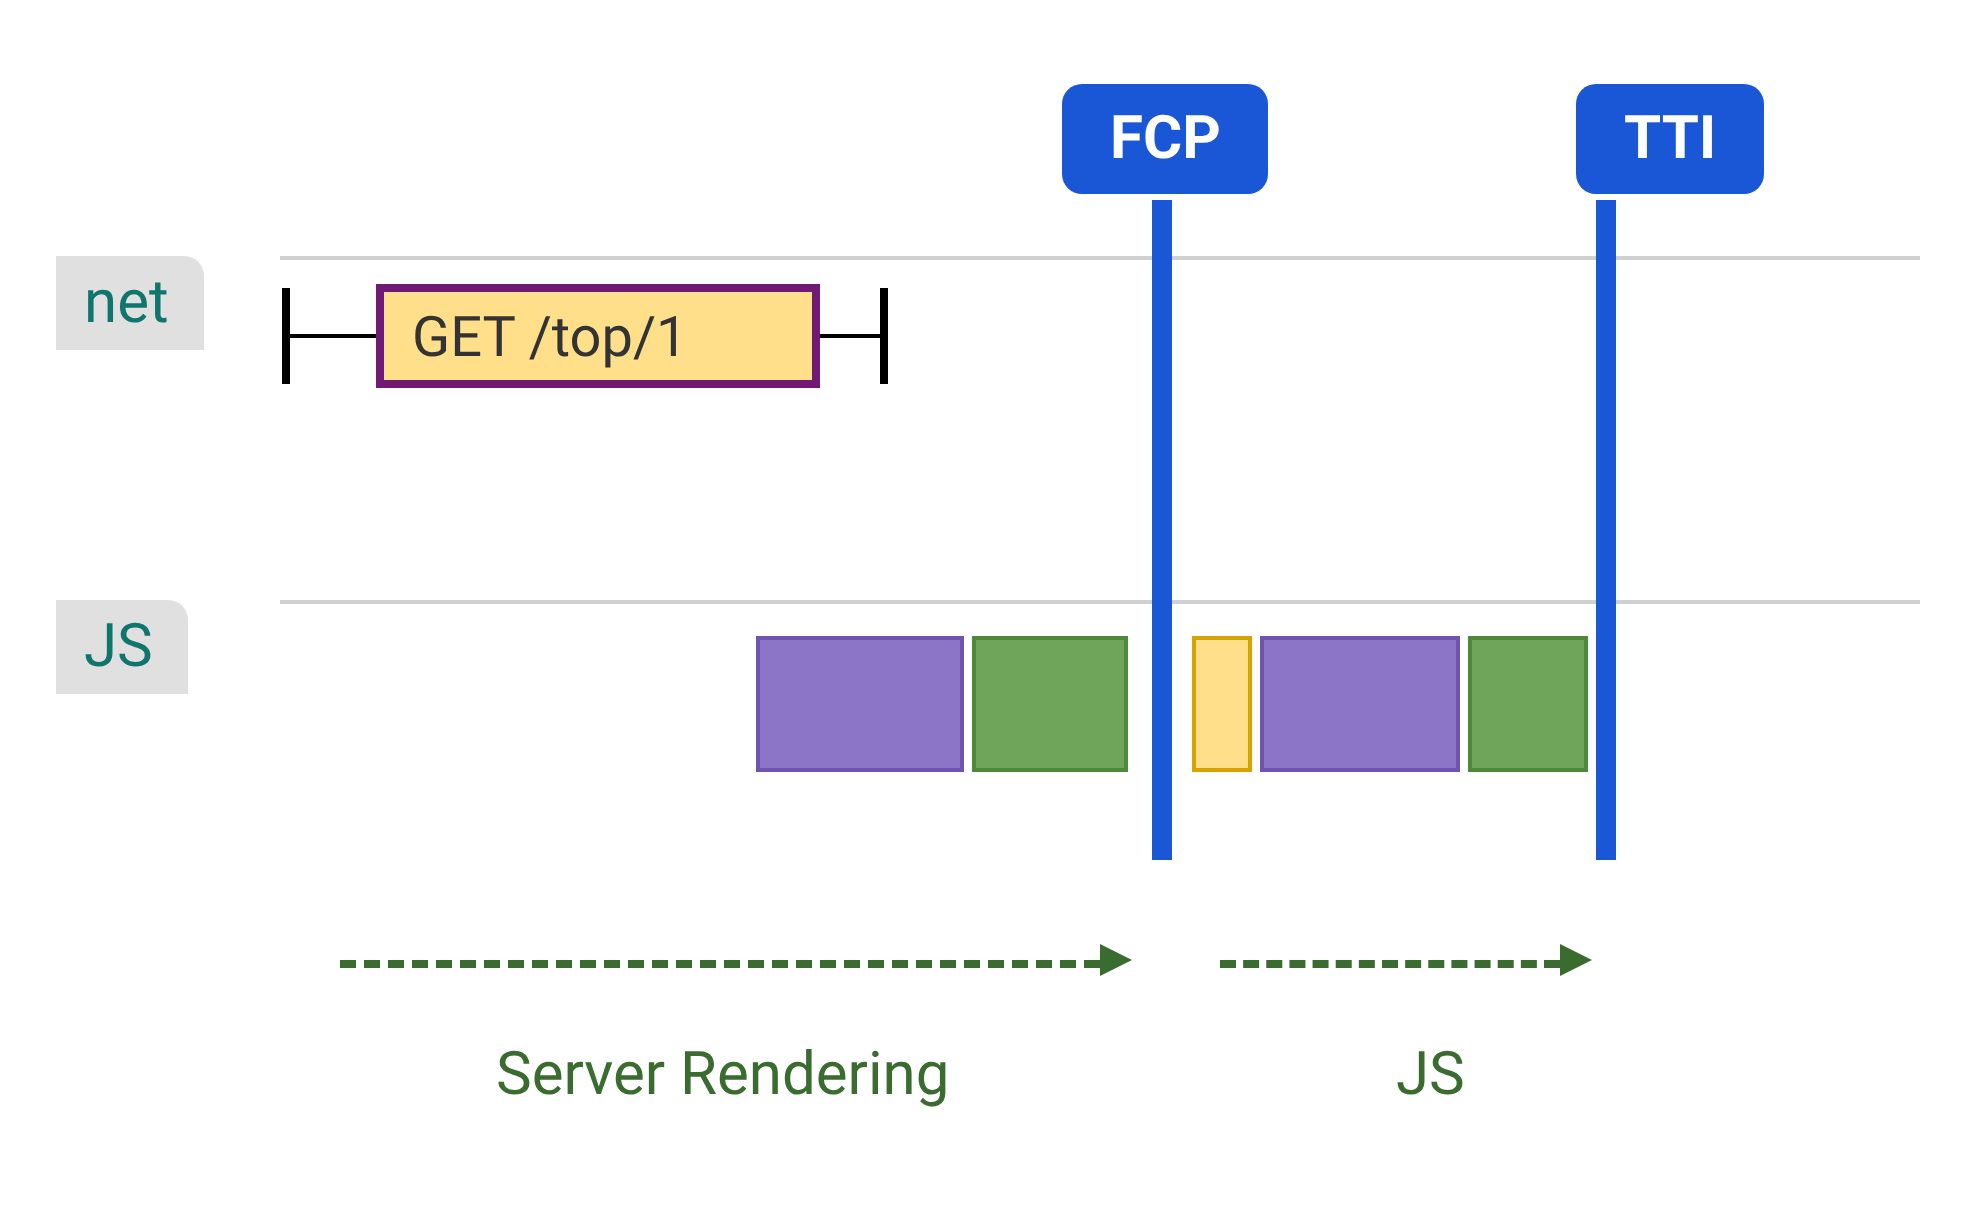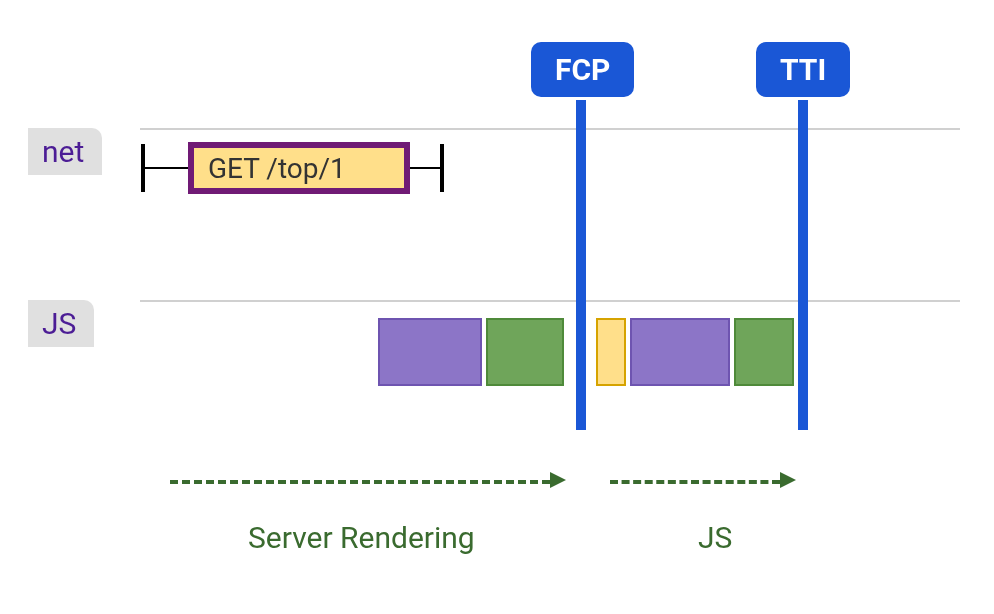--- a/index.html
+++ b/index.html
@@ -12,21 +12,21 @@
   }
   .stage {
     position: absolute;
     left: 0; top: 0;
     width: 994px; height: 614px;
   }
   
   .row-label {
     position: absolute;
     background: #e0e0e0;
-    color: #4c1d95;
+    color: #0f766e;
     font-size: 30px;
     padding: 6px 18px 6px 14px;
     border-top-right-radius: 10px;
   }
   
   .track-line {
     position: absolute;
     height: 2px;
     background: #d0d0d0;
   }
@@ -43,21 +43,21 @@
   
   .metric-line {
     position: absolute;
     width: 10px;
     background: #1a57d6;
   }
   
   .net-box {
     position: absolute;
     background: #ffdf8a;
-    border: 6px solid #701a75;
+    border: 4px solid #701a75;
     font-size: 28px;
     color: #333;
     display: flex;
     align-items: center;
     padding-left: 14px;
   }
   
   .net-line {
     position: absolute;
     height: 2px;
@@ -128,21 +128,21 @@
   <div class="js-block yellow2" style="left:596px; top:318px; width:30px; height:68px;"></div>
   <div class="js-block purple" style="left:630px; top:318px; width:100px; height:68px;"></div>
   <div class="js-block green" style="left:734px; top:318px; width:60px; height:68px;"></div>
 
   <div class="metric-line" style="left:576px; top:100px; height:330px;"></div>
   <div class="metric-line" style="left:798px; top:100px; height:330px;"></div>
 
   <div class="metric-badge" style="left:531px; top:42px;">
     <span>FCP</span>
   </div>
-  <div class="metric-badge" style="left:756px; top:42px;">
+  <div class="metric-badge" style="left:788px; top:42px;">
     <span>TTI</span>
   </div>
 
   <div class="phase-arrow" style="left:170px; top:480px; width:380px;"></div>
   <div class="arrow-head" style="left:550px; top:472px;"></div>
   <div class="phase-label" style="left:220px; top:520px;">
     <span>Server Rendering</span>
   </div>
 
   <div class="phase-arrow" style="left:610px; top:480px; width:170px;"></div>

